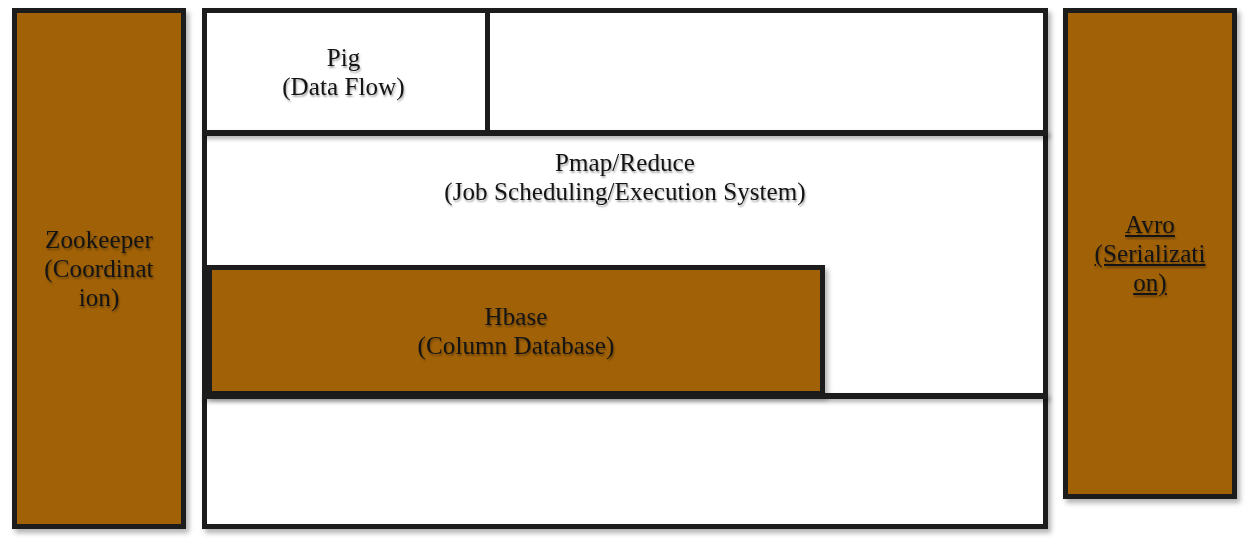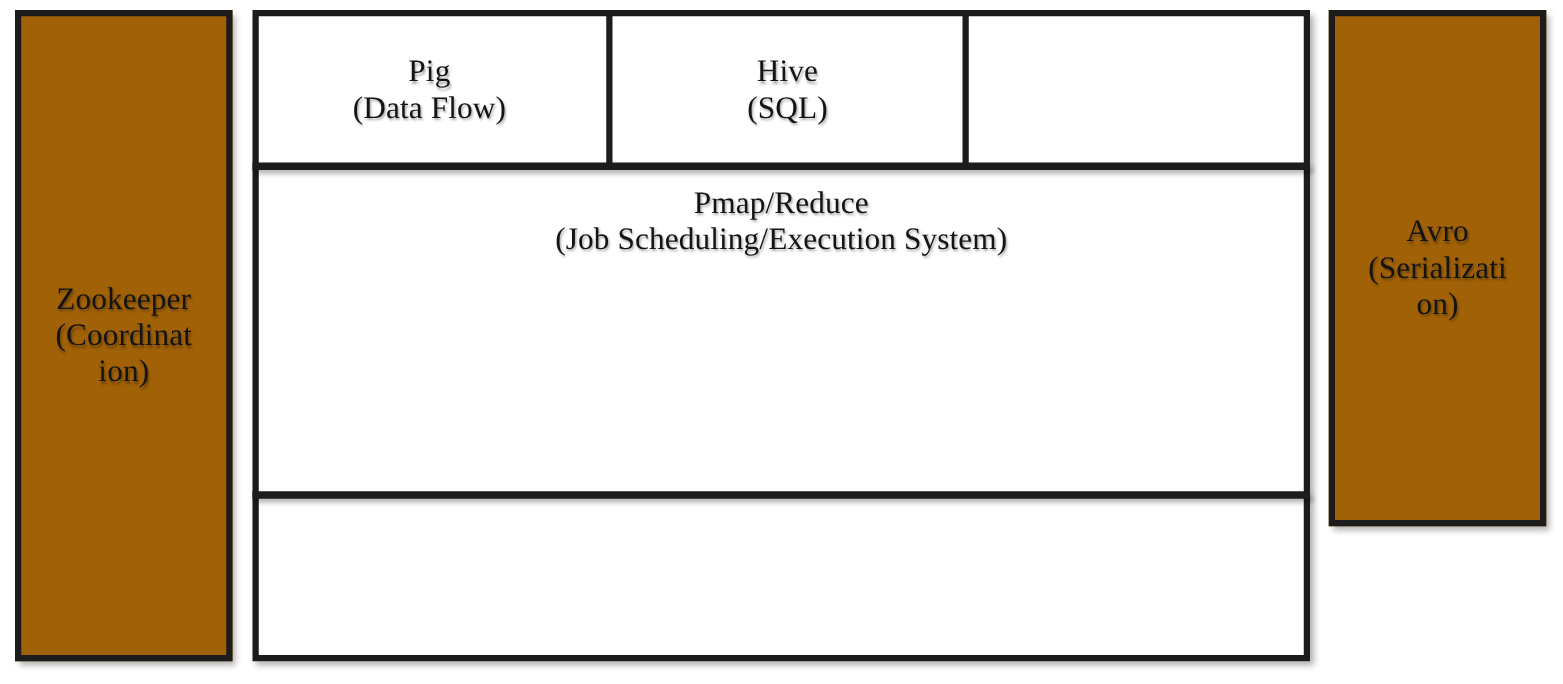--- a/index.html
+++ b/index.html
@@ -44,21 +44,21 @@
     padding: 0 4px;
   }
 
   
   #zookeeper-box {
     left: 12px;  top: 8px;
     width: 174px; height: 521px;
   }
   #avro-box {
     left: 1063px; top: 8px;
-    width: 174px; height: 413px;
+    width: 174px; height: 491px; text-decoration: underline;
   }
   .pillar .label { font-size: 25px; }
 
   
   #core-stack {
     position: absolute;
     left: 202px; top: 8px;
     width: 846px; height: 521px;
     box-sizing: border-box;
     border: 5px solid #1c1c1c;
@@ -150,33 +150,33 @@
 ion)</span>
   </div>
 
   <div id="core-stack"></div>
 
   <div id="top-row">
     <div class="top-cell" id="cell-pig">
       <span class="label">Pig
 (Data Flow)</span>
     </div>
-    <div class="top-cell" id="cell-hive">
-      <span class="label">Hive
-(SQL)</span>
-    </div>
   </div>
 
   <div id="top-row-rule"></div>
 
   <div id="mapreduce-band">
     <span class="label">Pmap/Reduce
 (Job Scheduling/Execution System)</span>
   </div>
 
+  <div class="box" id="hbase-box">
+    <span class="label">Hbase
+(Column Database)</span>
+  </div>
 
   <div id="hdfs-rule"></div>
 
 
   <div class="box pillar" id="avro-box">
     <span class="label">Avro
 (Serializati
 on)</span>
   </div>
 

